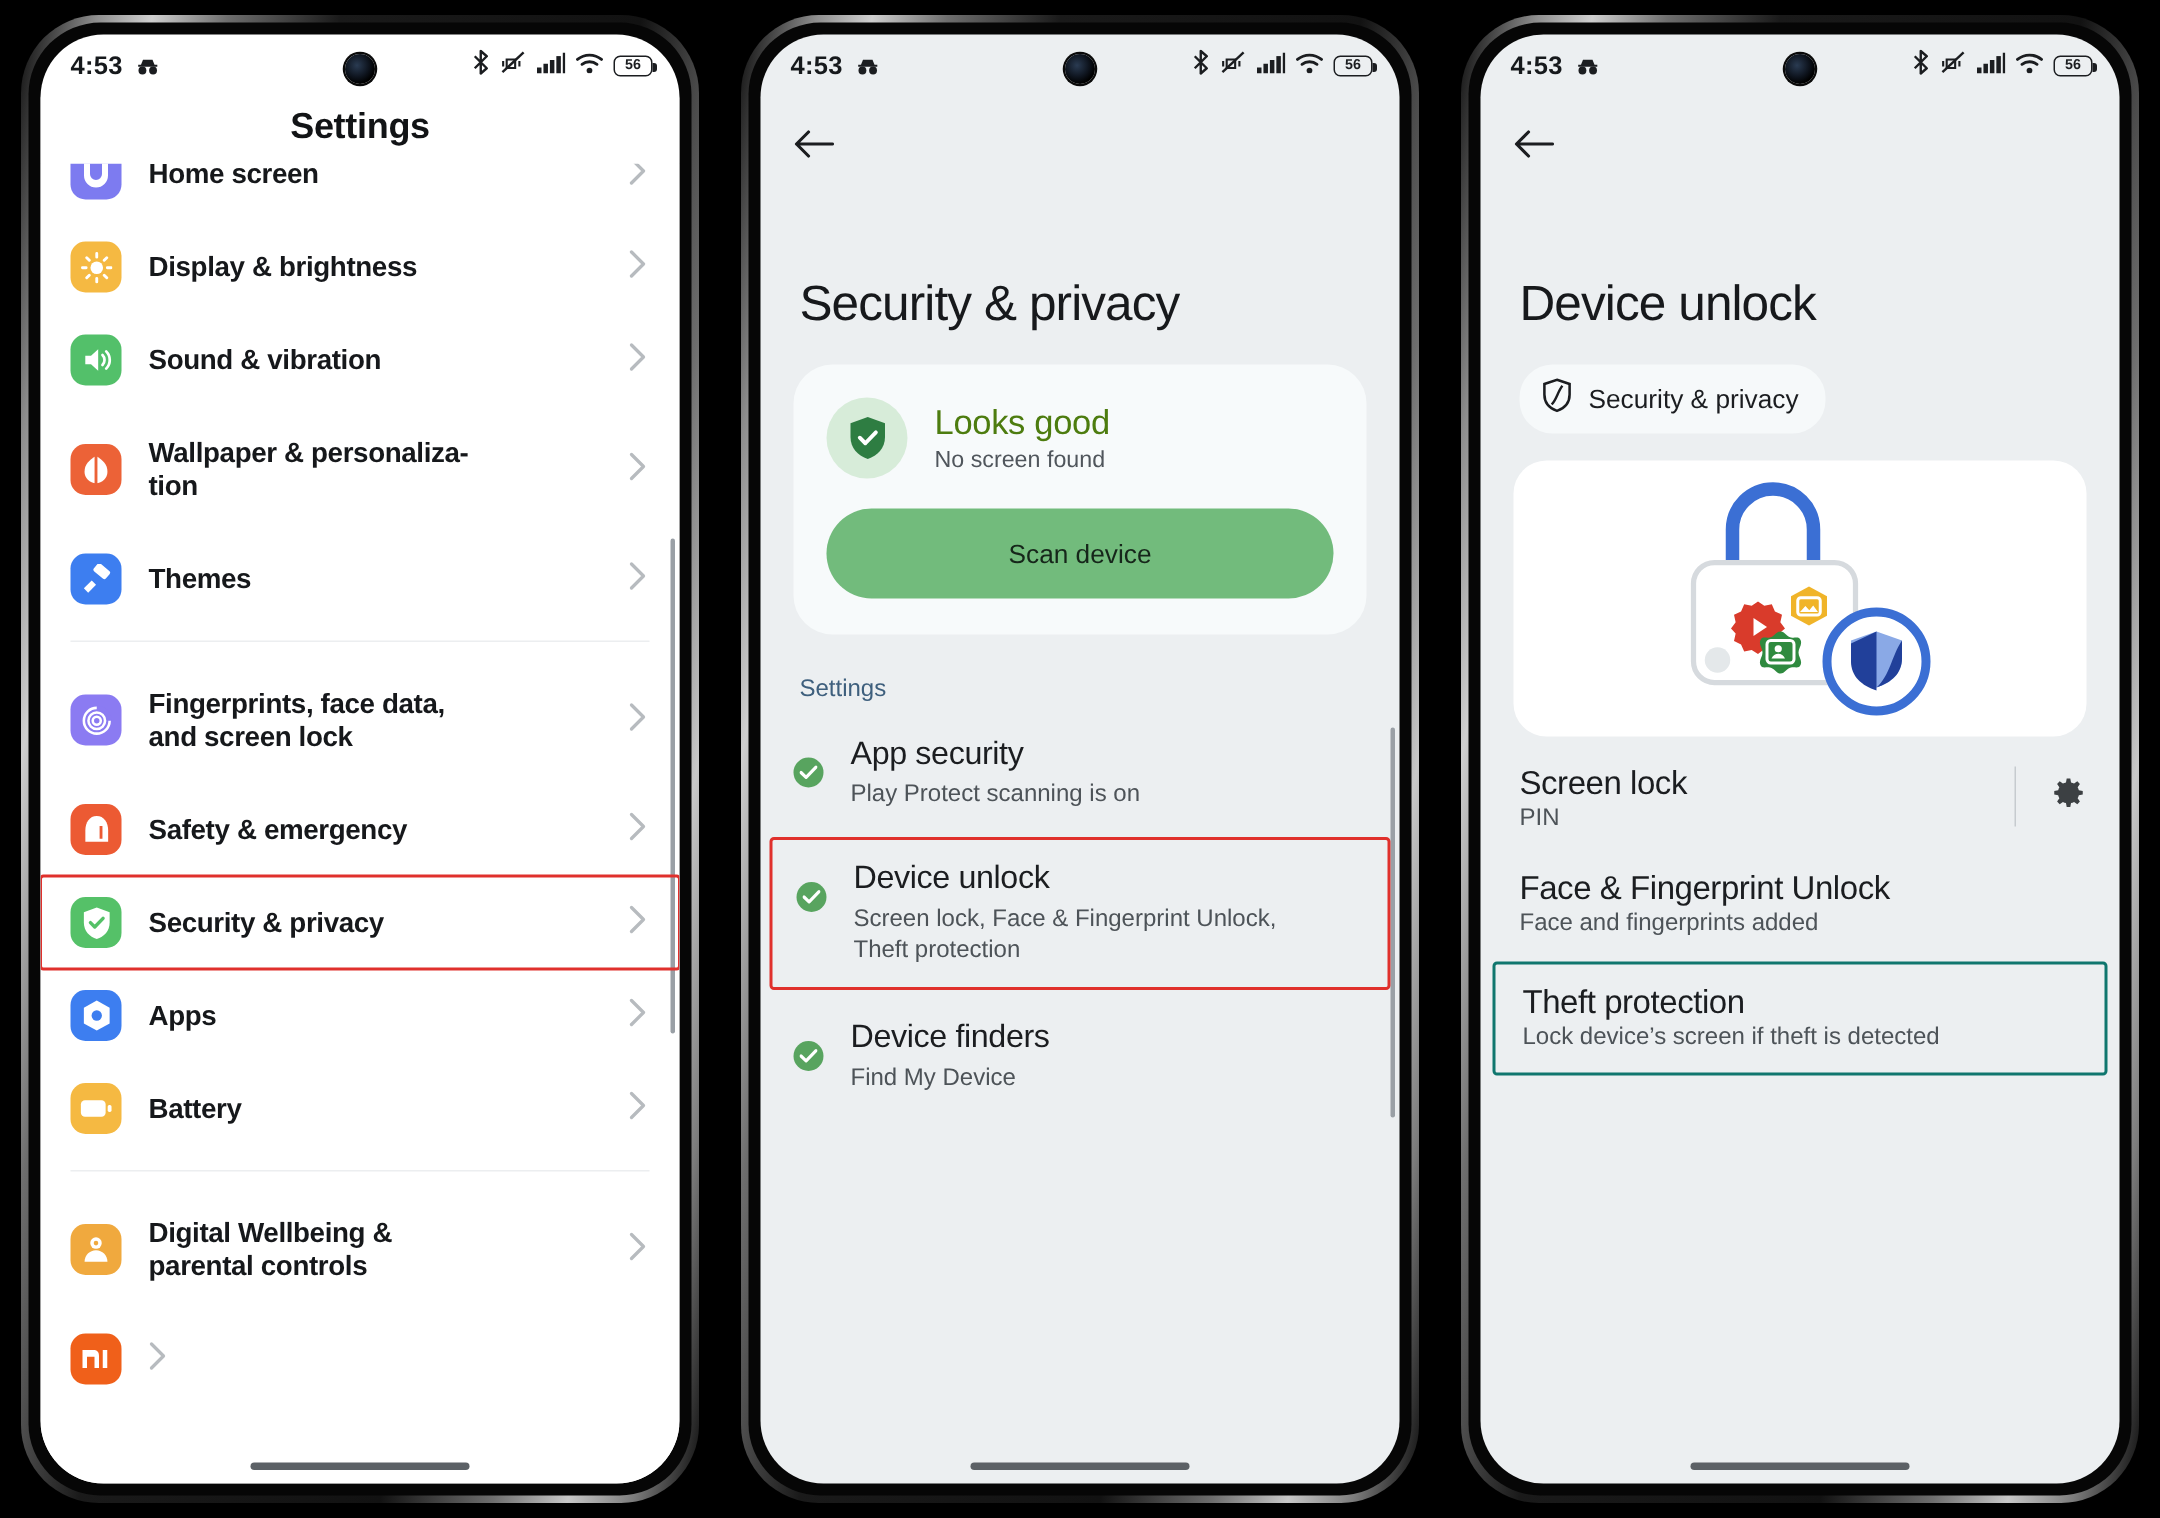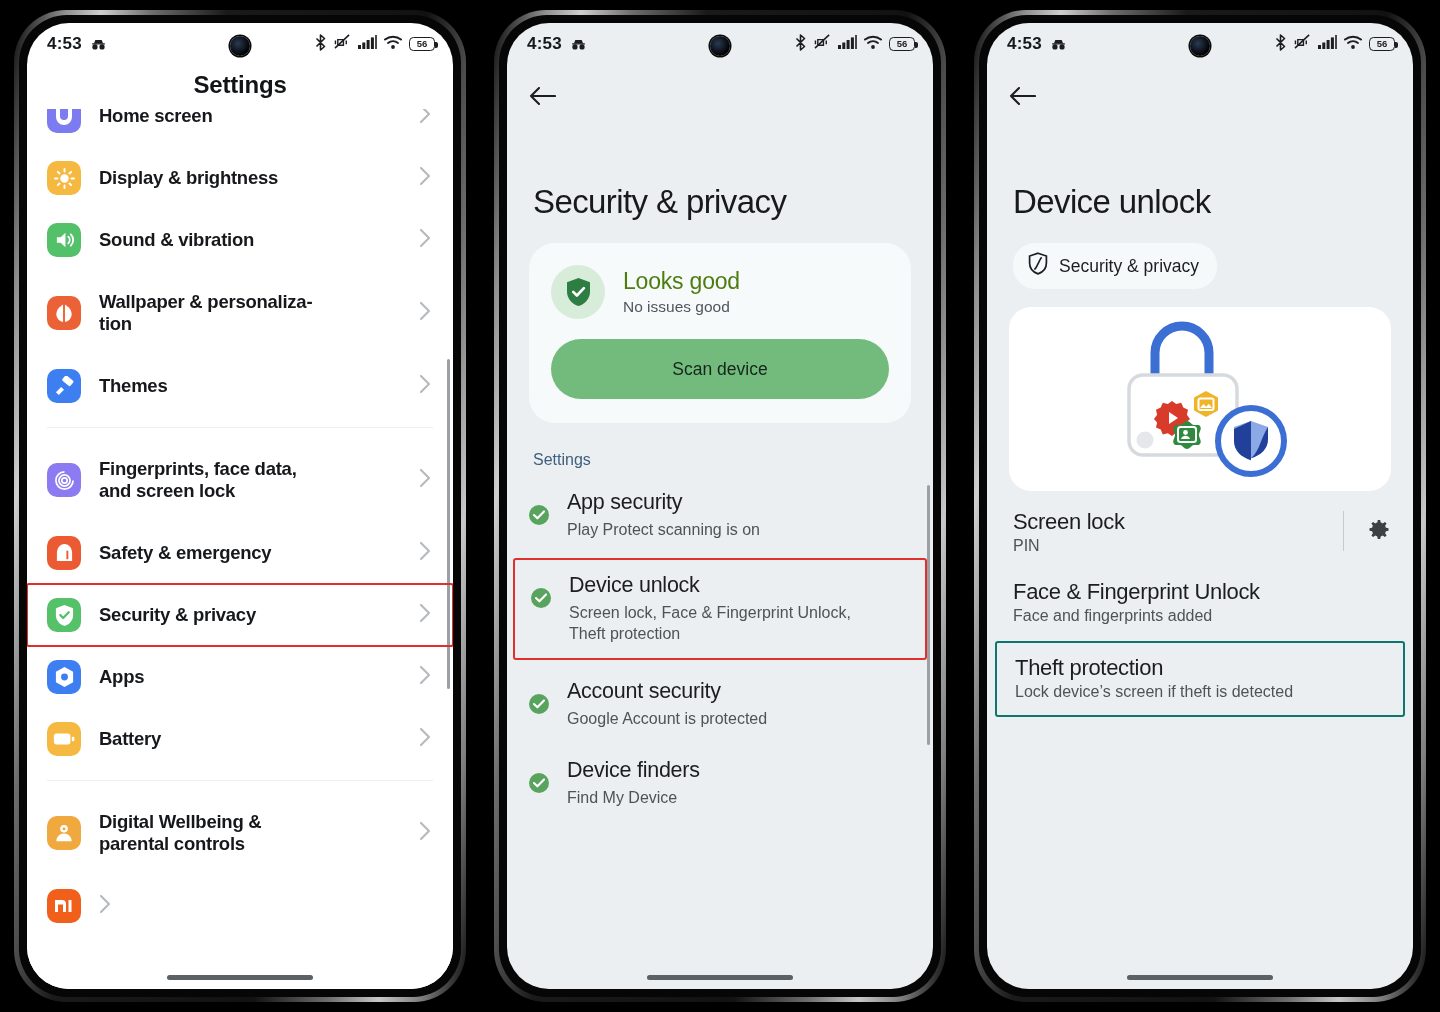--- a/index.html
+++ b/index.html
@@ -375,21 +375,21 @@
       <div class="card">
         <div class="card-top">
           <div class="shield-circle">
             <svg width="27" height="30" viewBox="0 0 27 30">
                 <path d="M13.5 1L25 5.2v9.2c0 7.4-5 12.4-11.5 14.6C7 26.8 2 21.8 2 14.4V5.2z" fill="#2e7d42"></path>
                 <path d="M8.2 14.8l3.7 3.7 7-7.3" stroke="#fff" stroke-width="2.6" fill="none" stroke-linecap="round" stroke-linejoin="round"></path>
               </svg>
           </div>
           <div>
             <div class="card-h">Looks good</div>
-            <div class="card-s">No issues good</div>
+            <div class="card-s">No screen found</div>
           </div>
         </div>
         <button class="scanbtn">Scan device</button>
       </div>
 
       <div class="sect-label">Settings</div>
 
       <div style="position:relative;">
         <div class="scroll-v" style="top:10px;height:260px;"></div>
         <div id="p2items">
@@ -406,31 +406,20 @@
             </div>
             <div class="item boxed">
               <div class="chk">
                 <svg width="12" height="10" viewBox="0 0 12 10">
                   <path d="M1 5l3.4 3.3L11 1.4" stroke="#fff" stroke-width="2.1" fill="none" stroke-linecap="round" stroke-linejoin="round"></path>
                 </svg>
               </div>
               <div class="txt">
                 <div class="t">Device unlock</div>
                 <div class="d" style="max-width: 300px;">Screen lock, Face &amp; Fingerprint Unlock, Theft protection</div>
-              </div>
-            </div>
-            <div class="item">
-              <div class="chk">
-                <svg width="12" height="10" viewBox="0 0 12 10">
-                  <path d="M1 5l3.4 3.3L11 1.4" stroke="#fff" stroke-width="2.1" fill="none" stroke-linecap="round" stroke-linejoin="round"></path>
-                </svg>
-              </div>
-              <div class="txt">
-                <div class="t">Account security</div>
-                <div class="d">Google Account is protected</div>
               </div>
             </div>
             <div class="item">
               <div class="chk">
                 <svg width="12" height="10" viewBox="0 0 12 10">
                   <path d="M1 5l3.4 3.3L11 1.4" stroke="#fff" stroke-width="2.1" fill="none" stroke-linecap="round" stroke-linejoin="round"></path>
                 </svg>
               </div>
               <div class="txt">
                 <div class="t">Device finders</div>

